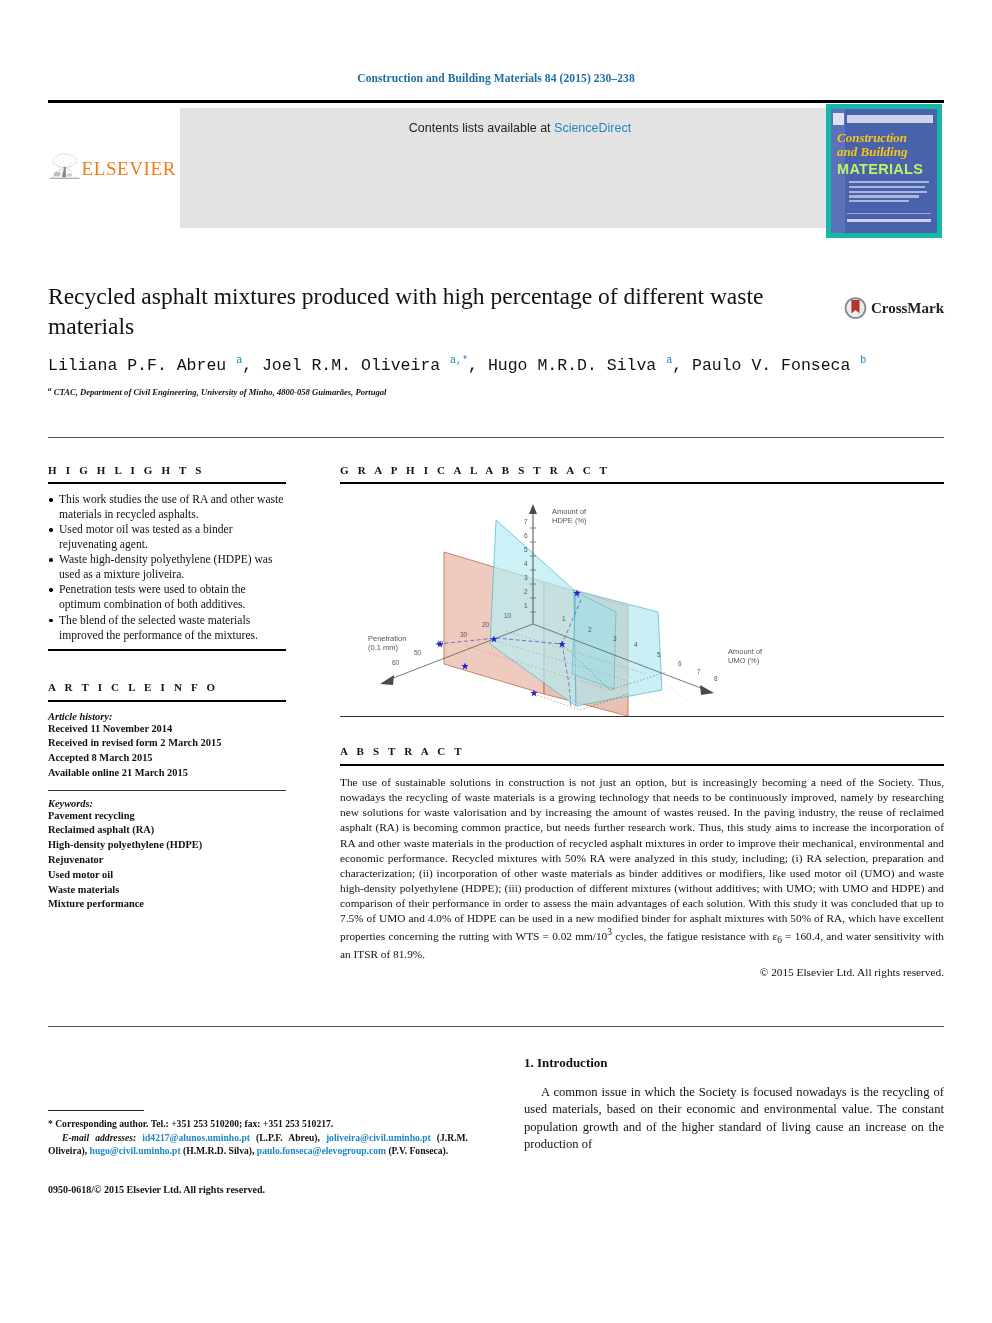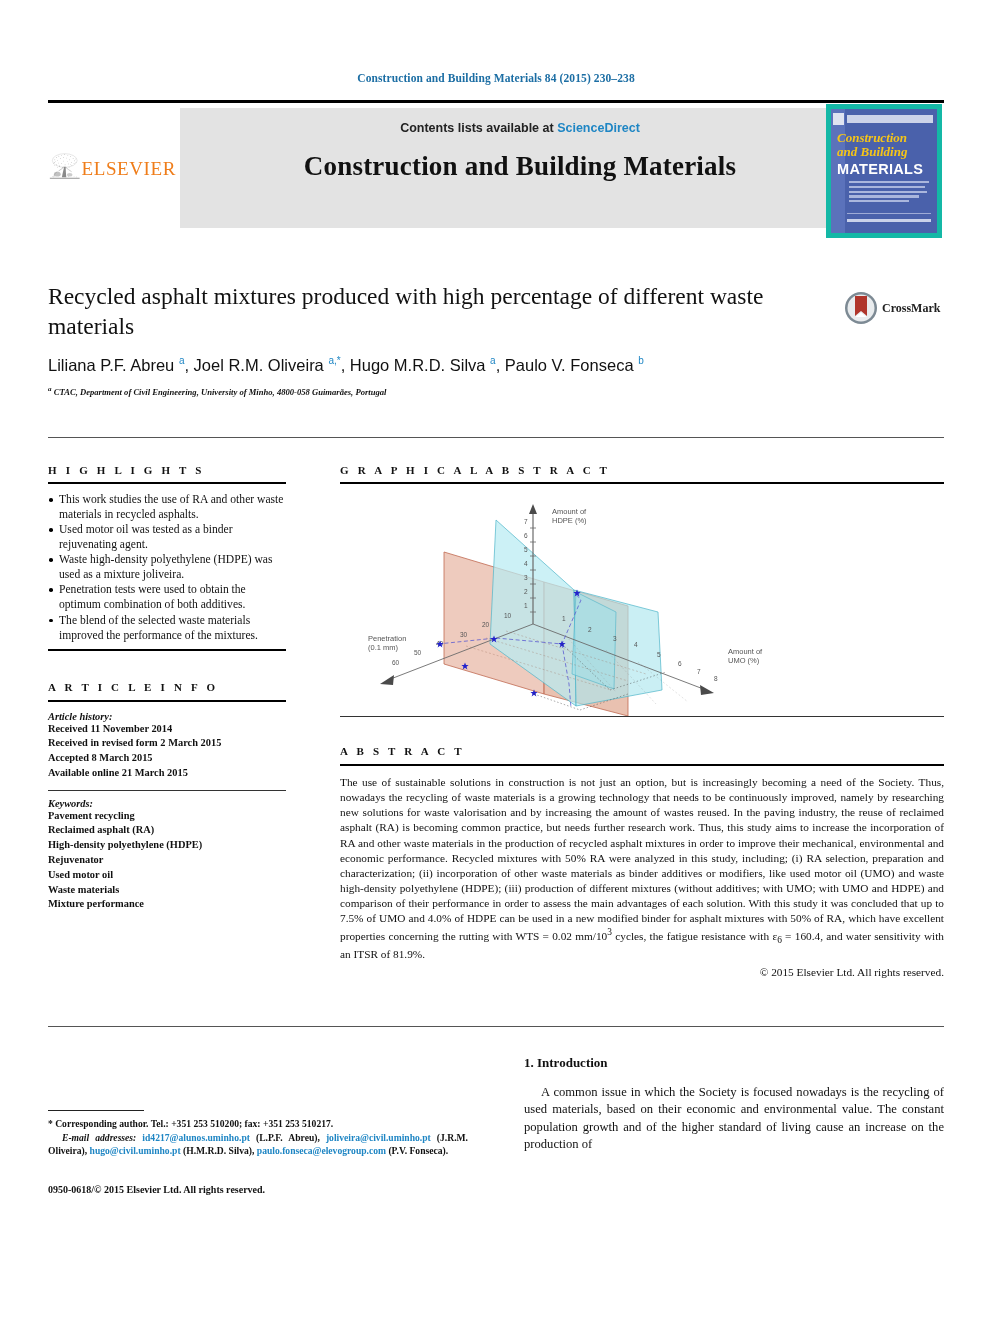--- a/index.html
+++ b/index.html
@@ -36,21 +36,20 @@
   }
   .tree-svg{display:block;}
   .elsevier-word{
     font-family:"Liberation Serif", serif;
     font-size:19px;letter-spacing:.6px;color:#ef7d1a;line-height:1;
     margin-top:2px;
   }
   .journalbox{
     position:absolute;left:132px;top:8px;width:680px;height:120px;
     background:#e3e3e3;
-    font-weight:bold;
   }
   .contents-line{
     text-align:center;font-family:"Liberation Sans", sans-serif;
     font-size:12.5px;color:#222;padding-top:13px;
   }
   .sd-link{color:#1f86c4;}
   .journal-title{
     text-align:center;font-family:"Liberation Serif", serif;
     font-size:27px;color:#111;margin-top:16px;letter-spacing:.2px;
   }
@@ -62,40 +61,40 @@
     position:absolute;left:778px;top:4px;width:106px;height:124px;
     border:5px solid #14b8a6;background:#4a61ab;overflow:hidden;
   }
   .cover-inner{position:absolute;inset:0;}
   .cover-leftbar{position:absolute;left:0;top:0;width:14px;height:124px;background:#5b72bb;}
   .cover-topbar{position:absolute;left:16px;top:6px;width:86px;height:8px;background:#ccd3e9;}
   .cover-elsbox{position:absolute;left:2px;top:4px;width:11px;height:12px;background:#dfe3f1;}
   .cover-t1{position:absolute;left:6px;top:22px;width:96px;font-family:"Liberation Serif",serif;
     font-style:italic;font-weight:bold;font-size:13px;color:#f5c518;line-height:1.07;}
   .cover-t2{position:absolute;left:6px;top:52px;width:96px;font-family:"Liberation Sans",sans-serif;
-    font-weight:bold;font-size:14.5px;color:#ffffff;letter-spacing:.3px;}
+    font-weight:bold;font-size:14.5px;color:#bef264;letter-spacing:.3px;}
   .cover-blurb{position:absolute;left:18px;top:72px;width:80px;}
   .cover-blurb div{height:2.2px;background:#aab6dd;margin-bottom:2.6px;}
   .cover-rule{position:absolute;left:16px;top:104px;width:84px;height:1px;background:#9fabd6;}
   .cover-bot{position:absolute;left:16px;top:110px;width:84px;height:3px;background:#c9d1ea;}
 
   
   .titlewrap{position:absolute;left:48px;top:282px;width:896px;}
   .paper-title{
     font-family:"Liberation Serif", serif;
     font-size:23.5px;line-height:1.26;color:#111;
     width:760px;font-weight:400;
   }
   .crossmark{
     position:absolute;right:0;top:2px;width:100px;height:48px;
     display:flex;align-items:center;gap:4px;
   }
-  .cm-label{font-family:"Liberation Serif",serif;font-size:12px;font-weight:bold;color:#222;}
+  .cm-label{font-family:"Liberation Serif",serif;font-size:15px;font-weight:bold;color:#222;}
   .authors{
-    margin-top:14px;font-family:Liberation Sans, sans-serif;
+    margin-top:14px;font-family:Liberation Mono, monospace;
     font-size:16.5px;color:#111;
   }
   .authors sup{font-size:10px;color:#1f86c4;vertical-align:super;}
   .affil{
     margin-top:9px;font-family:"Liberation Serif", serif;
     font-style:italic;font-weight:bold;font-size:8.6px;line-height:1.45;color:#111;
   }
   .affil sup{font-size:7px;vertical-align:super;font-weight:bold;}
   .rule-under-title{
     position:absolute;left:48px;top:437px;width:896px;height:1.2px;background:#555;
@@ -231,21 +230,20 @@
         </g>
       </svg>
       <div class="elsevier-word">ELSEVIER</div>
     </div>
 
     <div class="journalbox">
       <div class="contents-line">
         <span>Contents lists available at</span>
         <span class="sd-link">ScienceDirect</span>
       </div>
-      <div class="journal-title">Construction and Building Materials</div>
     </div>
 
     <div class="coverimg">
       <div class="cover-inner">
         <div class="cover-leftbar"></div>
         <div class="cover-elsbox"></div>
         <div class="cover-topbar"></div>
         <div class="cover-t1">
           <span>Construction</span><br><span>and Building</span>
         </div>

